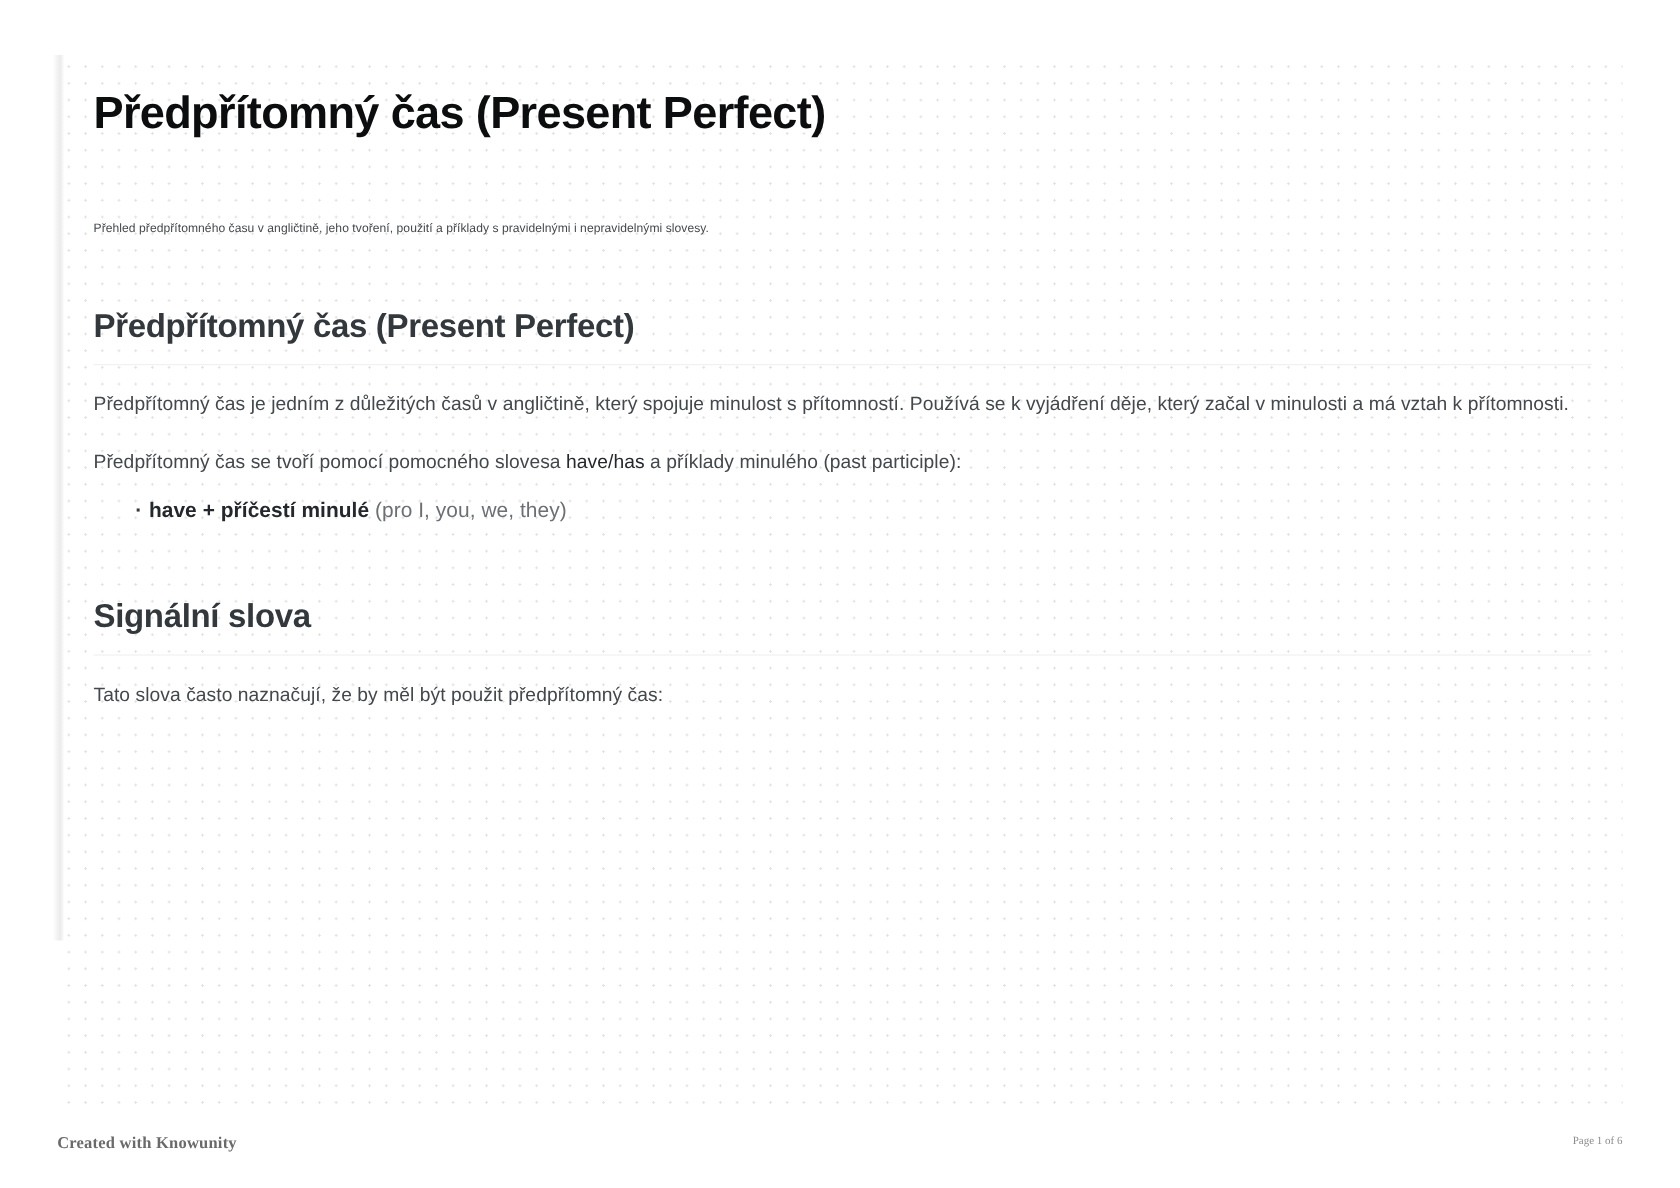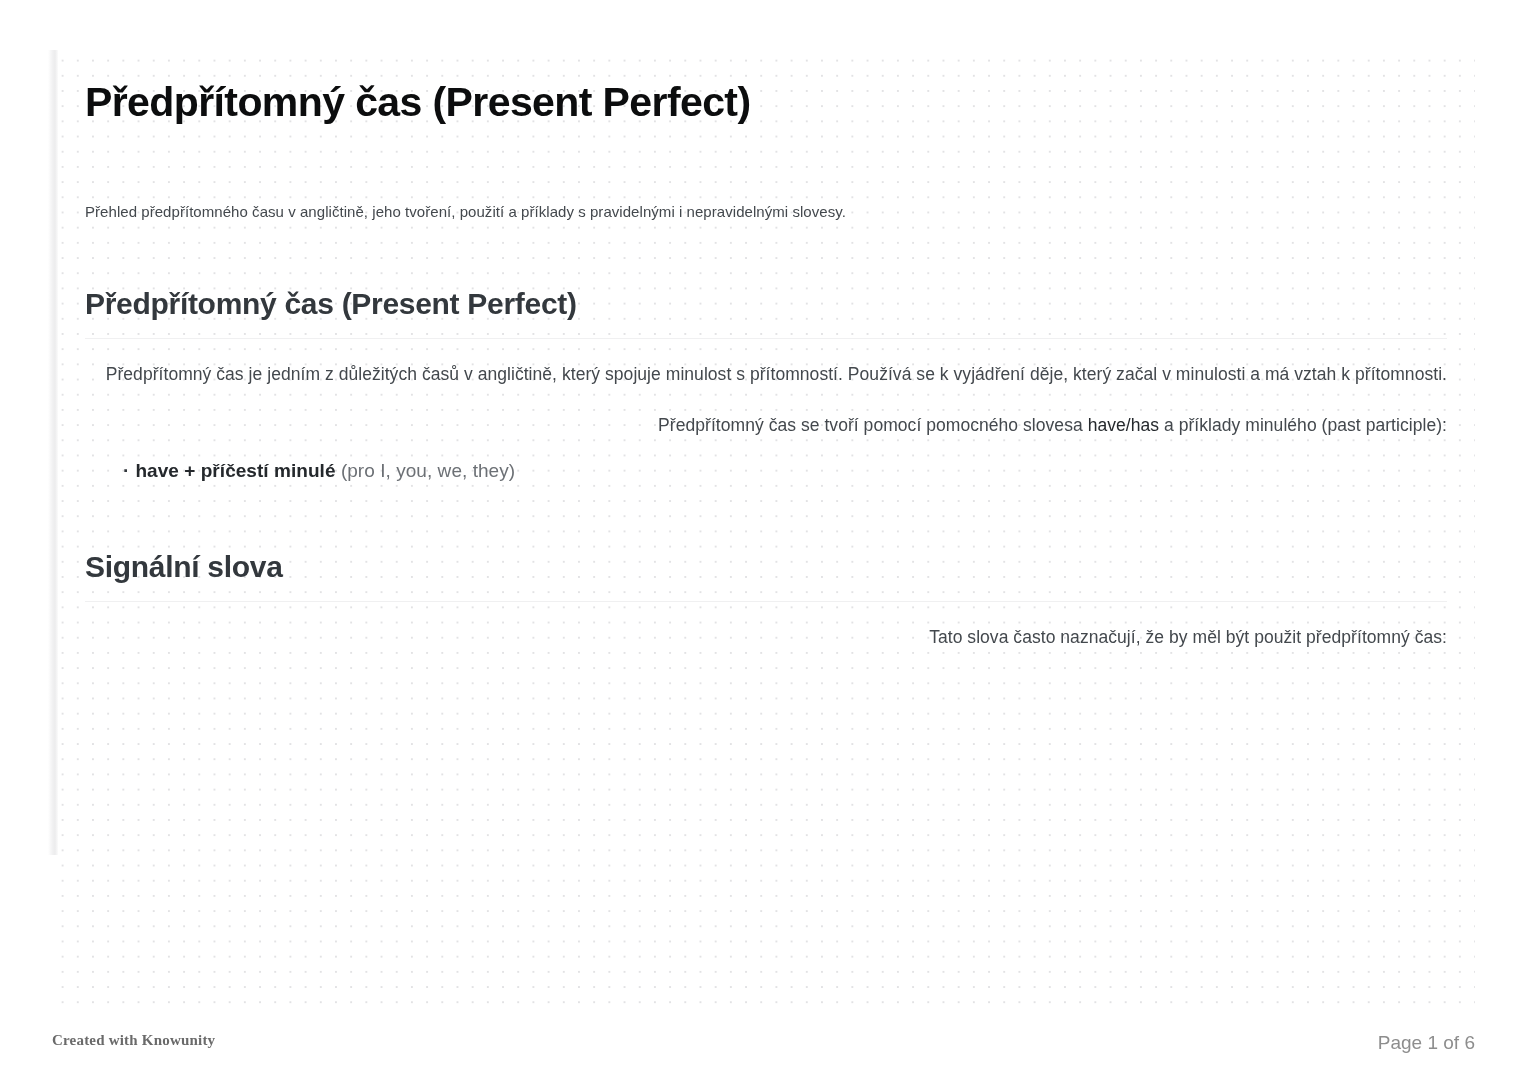--- a/index.html
+++ b/index.html
@@ -59,21 +59,21 @@
     font-family: "Liberation Sans", sans-serif;
     font-size: 41px;
     line-height: 1.18;
     font-weight: 700;
     color: #0c0d0e;
     letter-spacing: -0.6px;
     margin: 28px 0 0 0;
   }
 
   p.lead {
-    font-size: 15px;
+    font-size: 11px;
     line-height: 1.55;
     color: #43484d;
     font-weight: 400;
     margin: 74px 0 0 0;
     letter-spacing: 0.05px;
   }
 
   h2.sec {
     font-size: 30px;
     line-height: 1.2;
@@ -85,21 +85,20 @@
     border-bottom: 1px solid #f0f0f1;
   }
 
   p.body {
     font-size: 17.5px;
     line-height: 1.82;
     color: #43484d;
     font-weight: 400;
     margin: 20px 0 0 0;
     letter-spacing: 0.05px;
-    text-align: right;
   }
 
   ul.bullets {
     list-style: none;
     margin: 14px 0 0 0;
     padding: 0 0 0 38px;
   }
   ul.bullets li {
     font-size: 19px;
     line-height: 1.6;
@@ -138,23 +137,23 @@
     font-family: "Liberation Serif", serif;
     font-weight: 700;
     font-size: 15px;
     color: #6a6a6a;
     letter-spacing: 0.2px;
   }
   #footer-right {
     position: absolute;
     right: 52px;
     top: 14px;
-    font-family: Liberation Sans, sans-serif;
+    font-family: Liberation Serif, serif;
     font-weight: 400;
-    font-size: 19px;
+    font-size: 10px;
     color: #8d8d8d;
   }
 </style>
 </head>
 <body>
 
 <div id="page">
 
   <div id="dot-grid"></div>
   <div id="left-rail"></div>

